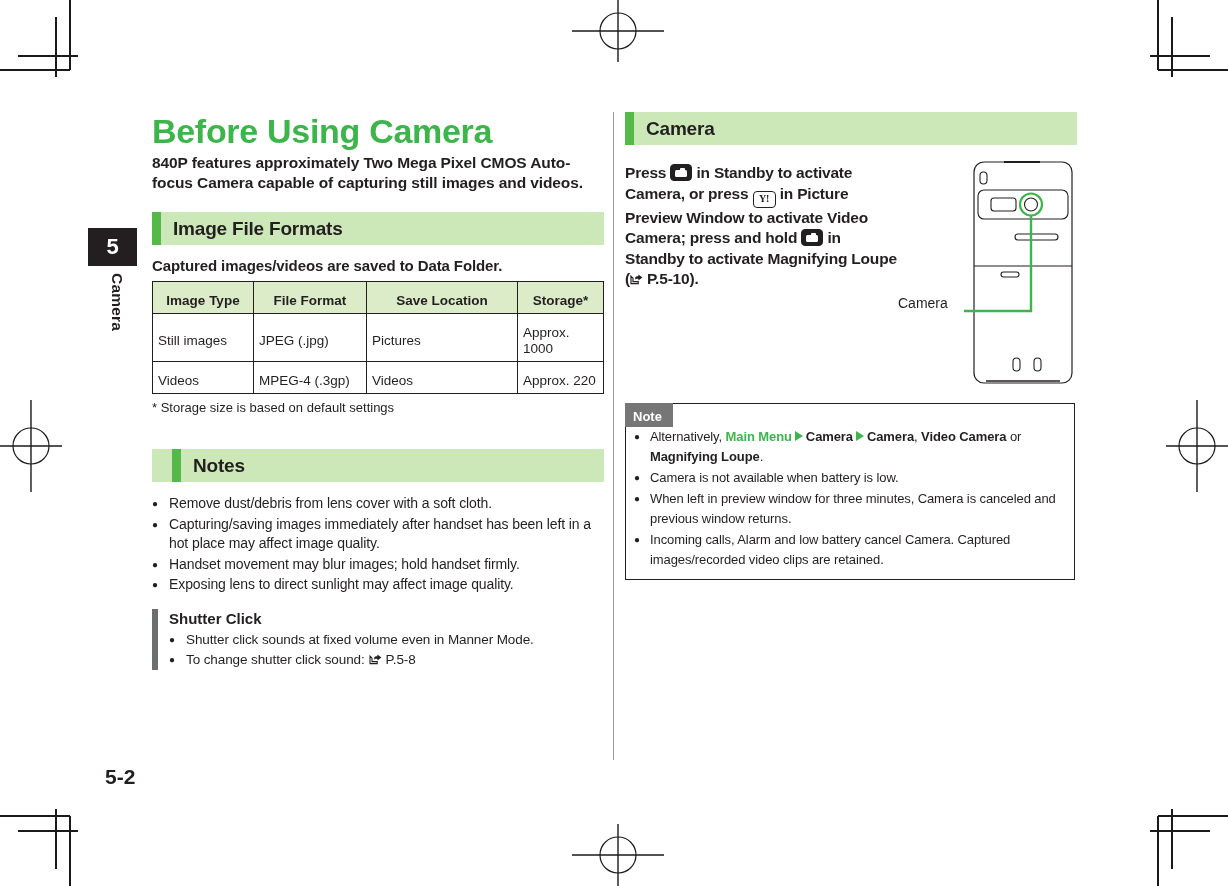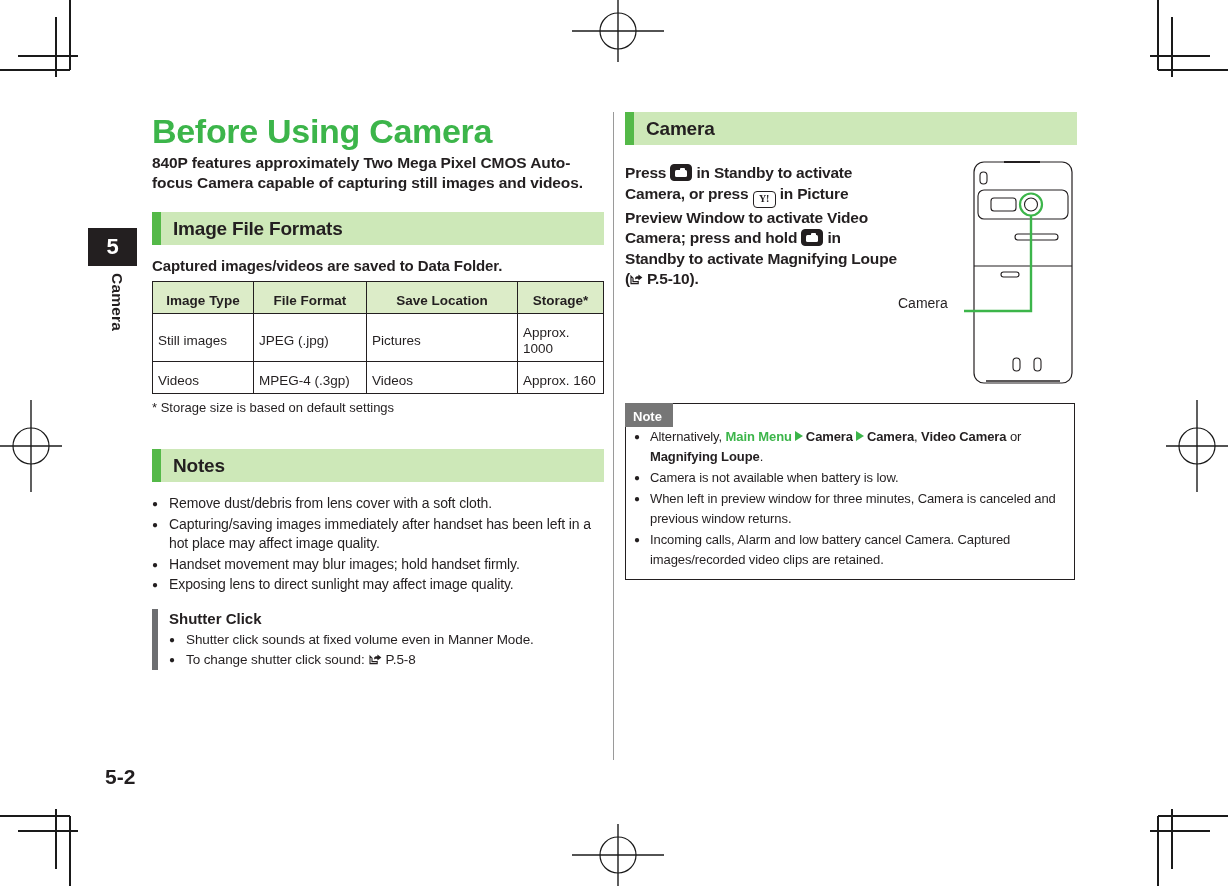--- a/index.html
+++ b/index.html
@@ -404,28 +404,28 @@
         <tr>
           <td>Still images</td>
           <td>JPEG (.jpg)</td>
           <td>Pictures</td>
           <td>Approx. 1000</td>
         </tr>
         <tr>
           <td>Videos</td>
           <td>MPEG-4 (.3gp)</td>
           <td>Videos</td>
-          <td>Approx. 160</td>
+          <td>Approx. 220</td>
         </tr>
       </tbody>
     </table>
 
     <div class="table-footnote">* Storage size is based on default settings</div>
 
-    <div class="greenbar" style="margin-top:34px;">
+    <div class="greenbar" style="margin-top:34px;padding-left:20px;">
       <div class="bar-accent"></div>
       <div class="bar-label">Notes</div>
     </div>
 
     <ul class="bullets">
       <li>Remove dust/debris from lens cover with a soft cloth.</li>
       <li>Capturing/saving images immediately after handset has been left in a hot place may affect image quality.</li>
       <li>Handset movement may blur images; hold handset firmly.</li>
       <li>Exposing lens to direct sunlight may affect image quality.</li>
     </ul>

